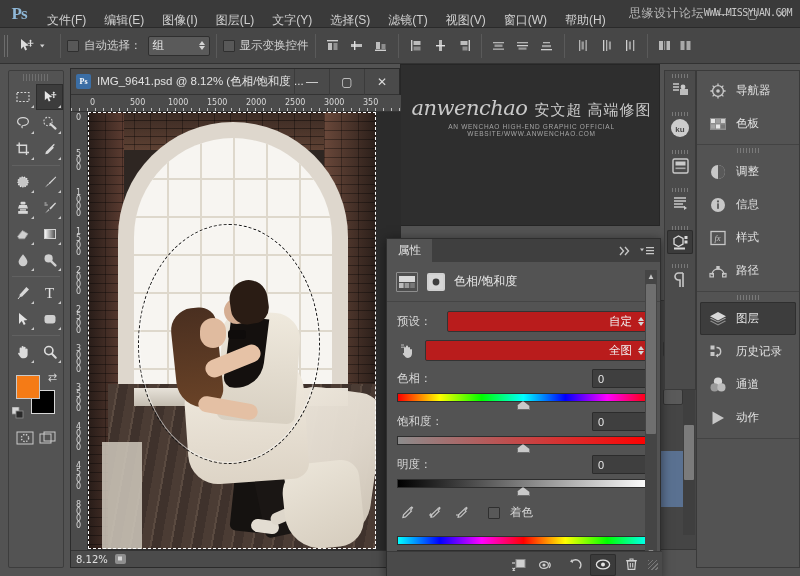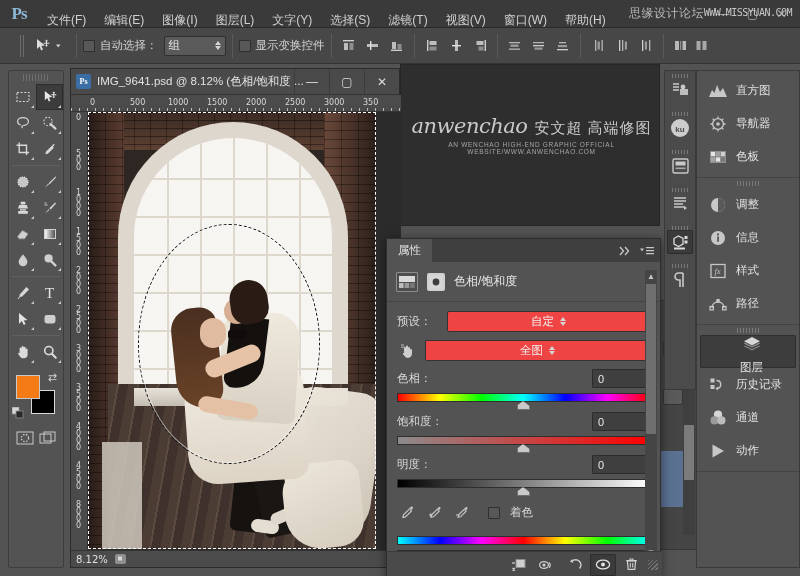--- a/index.html
+++ b/index.html
@@ -18,21 +18,21 @@
      color:#8fb8d8; font-size:17px; font-weight:bold; letter-spacing:-1px; font-family:"Liberation Serif",serif;}
   .menu-item{ padding:0 9px; height:15px; line-height:28px; font-size:12px; color:#d0d0d0; white-space:nowrap;}
   .watermark-top{ position:absolute; right:96px; top:5px; font-size:12px; color:#b9b9b9; letter-spacing:0.5px;}
   .watermark-url{ position:absolute; right:8px; top:7px; font-size:10px; color:#c8c8c8;
      font-family:"DejaVu Sans Mono", monospace; letter-spacing:-0.5px;}
   .wincontrols{ position:absolute; right:4px; top:0; height:28px; display:flex; align-items:center; gap:0; opacity:.75;}
   .wc{ width:29px; height:28px; display:flex; align-items:center; justify-content:center; color:#cfcfcf; font-size:12px;}
 
   
   .optionsbar{ position:absolute; left:0; top:28px; width:800px; height:36px;
-      background:#474747; border-bottom:1px solid #323232; display:flex; align-items:center; padding-left:20px;}
+      background:#474747; border-bottom:1px solid #323232; display:flex; align-items:center; padding-left:4px;}
   .grip{ width:6px; height:22px; background:
       repeating-linear-gradient(to right,#6d6d6d 0 1px,transparent 1px 3px); margin-right:6px;}
   .tool-preview{ display:flex; align-items:center; gap:3px; padding:0 7px 0 2px;}
   .ob-sep{ width:1px; height:24px; background:#393939; border-right:1px solid #5a5a5a; margin:0 6px;}
   .cb{ width:12px; height:12px; background:#585858; border:1px solid #2f2f2f; border-radius:1px; display:inline-block;}
   .ob-label{ font-size:11.5px; color:#d2d2d2; margin-left:5px; white-space:nowrap;}
   .ob-select{ height:20px; min-width:54px; background:#5a5a5a; border:1px solid #2f2f2f; border-radius:2px;
       display:flex; align-items:center; padding:0 4px; font-size:11.5px; color:#eaeaea; margin-left:6px; justify-content:space-between;}
   .spin{ display:flex; flex-direction:column; gap:1px; margin-left:6px;}
   .spin i{ border-left:3px solid transparent; border-right:3px solid transparent; display:block;}
@@ -160,22 +160,22 @@
   .ptab{ height:23px; padding:0 11px; display:flex; align-items:center; font-size:11.5px;
       background:#535353; color:#e3e3e3;}
   .ptab-right{ position:absolute; right:5px; top:0; height:23px; display:flex; align-items:center; gap:7px; color:#c6c6c6;}
   .props-head{ height:40px; display:flex; align-items:center; padding-left:9px; gap:9px; border-bottom:1px solid #454545;}
   .ph-thumb{ width:22px; height:20px; border:1px solid #8e8e8e; background:#6a6a6a; position:relative; border-radius:1px;}
   .ph-mask{ width:18px; height:18px; background:#d0d0d0; border-radius:2px; display:flex; align-items:center; justify-content:center;}
   .ph-title{ font-size:12px; color:#e6e6e6;}
   .props-body{ position:relative; padding:9px 10px 0 10px; }
   .prow{ display:flex; align-items:center; margin-bottom:8px; gap:6px;}
   .plabel{ font-size:11.5px; color:#d7d7d7; width:44px; white-space:nowrap;}
-  .psel{ flex:1; height:21px; background:#ef4444; border:1px solid #333; border-radius:2px;
-      display:flex; align-items:center; justify-content:center; padding:0 5px; font-size:11.5px; color:#f0f0f0;}
+  .psel{ flex:1; height:21px; background:#b91c1c; border:1px solid #333; border-radius:2px;
+      display:flex; align-items:center; justify-content:flex-end; padding:0 5px; font-size:11.5px; color:#f0f0f0;}
   .hand-ico{ width:22px; display:flex; justify-content:center;}
   .slabel{ font-size:11.5px; color:#d7d7d7; }
   .srow{ display:flex; align-items:center; justify-content:space-between; margin-top:3px;}
   .sval{ width:58px; height:19px; background:#3f3f3f; border:1px solid #2c2c2c; border-radius:1px;
       font-size:11px; color:#e8e8e8; display:flex; align-items:center; padding-left:5px;}
   .strack{ position:relative; height:9px; margin:5px 0 2px; border:1px solid #2e2e2e;}
   .hue-track{ background:linear-gradient(to right,#ff0000,#ffff00,#00ff00,#00ffff,#0000ff,#ff00ff,#ff0000);}
   .sat-track{ background:linear-gradient(to right,#8c8c8c,#ff0000);}
   .lig-track{ background:linear-gradient(to right,#000000,#ffffff);}
   .thumb{ position:absolute; top:7px; left:50%; margin-left:-7px; width:13px; height:9px;
@@ -200,34 +200,34 @@
   .dock-ico-cell{ height:38px; display:flex; align-items:center; justify-content:center; position:relative;}
   .dock-ico-cell .gr{ position:absolute; top:3px; left:7px; width:18px; height:4px;
       background:repeating-linear-gradient(to right,#797979 0 1px,transparent 1px 3px);}
   .dock-ico-cell.sel .box{ background:#3b3b3b; box-shadow:inset 0 0 0 1px #2c2c2c;}
   .dock-ico-cell .box{ width:26px; height:24px; display:flex; align-items:center; justify-content:center; border-radius:2px;font-weight:bold;}
   .dock-panel{ position:absolute; right:0; top:70px; width:104px; height:498px;
       background:#535353; border:1px solid #3a3a3a;}
   .dgroup{ border-bottom:1px solid #434343; padding:3px 0 4px;}
   .dgrip{ height:5px; margin:0 40px 2px; background:repeating-linear-gradient(to right,#7a7a7a 0 1px,transparent 1px 3px);}
   .ditem{ height:33px; display:flex; align-items:center; gap:7px; padding-left:7px; border-radius:2px; margin:0 3px;}
-  .ditem.sel{ background:#3d3d3d; box-shadow:inset 0 0 0 1px #2f2f2f;flex-direction:column;}
+  .ditem.sel{ background:#3d3d3d; box-shadow:inset 0 0 0 1px #2f2f2f;}
   .ditem .dlab{ font-size:11.5px; color:#e1e1e1; white-space:nowrap;}
   .dico{ width:22px; height:22px; display:flex; align-items:center; justify-content:center;}
 
   
   .peek{ position:absolute; left:640px; top:300px; width:58px; height:250px; background:#454545; border:1px solid #363636;}
   .peek .pct{ position:absolute; left:2px; font-size:10px; color:#d5d5d5;}
   .peek .pbtn{ position:absolute; width:20px; height:16px; background:#5a5a5a; border:1px solid #343434; border-radius:2px;}
   .peek .sel-row{ position:absolute; left:2px; width:40px; height:56px; background:#5a7191;}
   .peek .pscroll{ position:absolute; right:2px; top:34px; width:12px; height:200px; background:#3f3f3f;}
   .peek .pscroll i{ position:absolute; left:1px; top:90px; width:10px; height:55px; background:#7b7b7b; border-radius:1px;}
 
   
-  .cwm{ position:absolute; left:404px; top:114px; width:255px; height:50px; text-align:center;}
+  .cwm{ position:absolute; left:404px; top:96px; width:255px; height:50px; text-align:center;}
   .cwm-main{ font-family:"DejaVu Serif", serif; font-style:italic; font-size:21px; color:#c9c9c9;
      letter-spacing:-0.5px; display:inline-block;}
   .cwm-cn{ font-size:15px; color:#c9c9c9; margin-left:7px; letter-spacing:1px;}
   .cwm-sub{ font-size:6.5px; color:#a5a5a5; letter-spacing:0.7px; margin-top:3px;}
   .workspace-bg{ position:absolute; left:400px; top:64px; width:260px; height:162px; background:#2e2e2e;
      border:1px solid #262626;}
   svg{ display:block; }
 </style>
 </head>
 <body>
@@ -896,28 +896,20 @@
           </svg>
       </span>
     </div>
   </div>
 
   <div class="dock-panel">
 
     <div class="dgroup">
       <div class="ditem">
         <span class="dico">
-          <svg width="20" height="16" viewBox="0 0 20 16">
-              <path d="M1 14 L4 7 L6.5 10 L9 2 L12 9 L15 5 L19 14z" fill="#c7c7c7"></path>
-            </svg>
-        </span>
-        <span class="dlab">直方图</span>
-      </div>
-      <div class="ditem">
-        <span class="dico">
           <svg width="20" height="18" viewBox="0 0 20 18">
               <circle cx="10" cy="9" r="5.4" fill="none" stroke="#c7c7c7" stroke-width="1.4"></circle>
           <path d="M10 1.4 V4 M10 14 v2.6 M2.4 9 H5 M15 9 h2.6 M4.6 3.6 L6.4 5.4 M13.6 12.6 L15.4 14.4 M15.4 3.6 L13.6 5.4 M6.4 12.6 L4.6 14.4" stroke="#c7c7c7" stroke-width="1.3"></path>
           <circle cx="10" cy="9" r="1.8" fill="#c7c7c7"></circle>
             </svg>
         </span>
         <span class="dlab">导航器</span>
       </div>
       <div class="ditem">
         <span class="dico">

